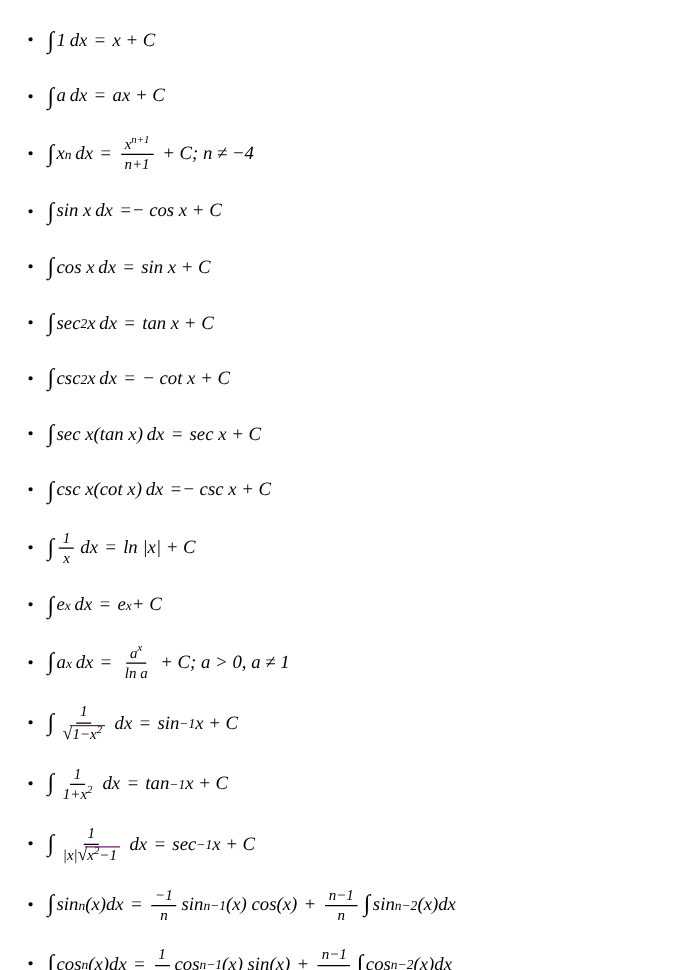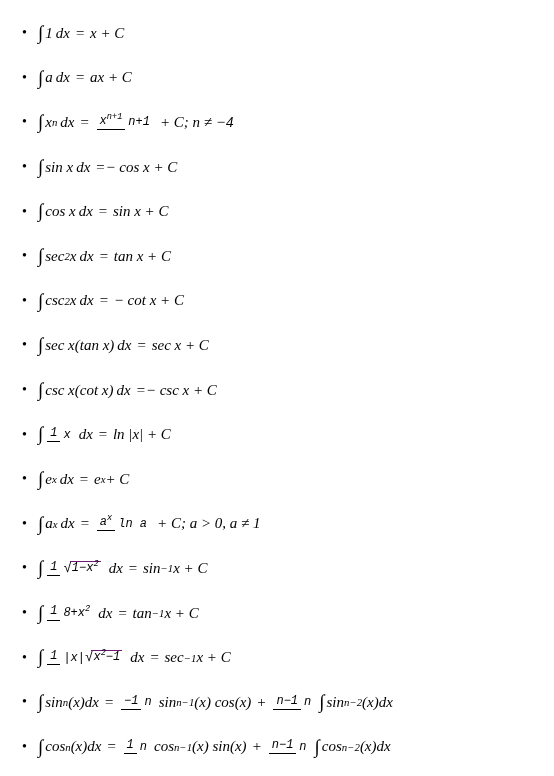--- a/index.html
+++ b/index.html
@@ -44,27 +44,26 @@
     }
     .int {
       font-size: 19px;
       font-style: normal;
       display: inline-block;
       vertical-align: middle;
       margin-right: 2px;
     }
     .frac {
       display: inline-flex;
-      flex-direction: row;
+      flex-direction: column;
       align-items: center;
       vertical-align: middle;
       font-size: 12px;
       margin: 0 2px;
       line-height: 1.1;
-      font-family: Liberation Mono, monospace;
     }
     .frac-num {
       border-bottom: 1px solid #000;
       padding: 0 3px 1px 3px;
       text-align: center;
     }
     .frac-den {
       padding: 1px 3px 0 3px;
       text-align: center;
     }
@@ -167,21 +166,21 @@
           <span class="frac-den"><span class="sqrt">
               <span class="sqrt-sym">√</span>
               <span class="sqrt-arg"><span>1−x</span><sup>2</sup></span>
             </span></span>
         </span><span class="sp"></span>dx<span class="spm"></span>=<span class="spm"></span><span>sin</span><sup>−1</sup><span> x + C</span></span>
     </li>
 
 <li>
       <span class="formula"><span class="int">∫</span><span class="frac">
           <span class="frac-num">1</span>
-          <span class="frac-den"><span>8+x</span><sup>2</sup></span>
+          <span class="frac-den"><span>1+x</span><sup>2</sup></span>
         </span><span class="sp"></span>dx<span class="spm"></span>=<span class="spm"></span><span>tan</span><sup>−1</sup><span> x + C</span></span>
     </li>
 
 <li>
       <span class="formula"><span class="int">∫</span><span class="frac">
           <span class="frac-num">1</span>
           <span class="frac-den"><span>|x|</span><span class="sqrt">
               <span class="sqrt-sym">√</span>
               <span class="sqrt-arg"><span>x</span><sup>2</sup><span>−1</span></span>
             </span></span>

